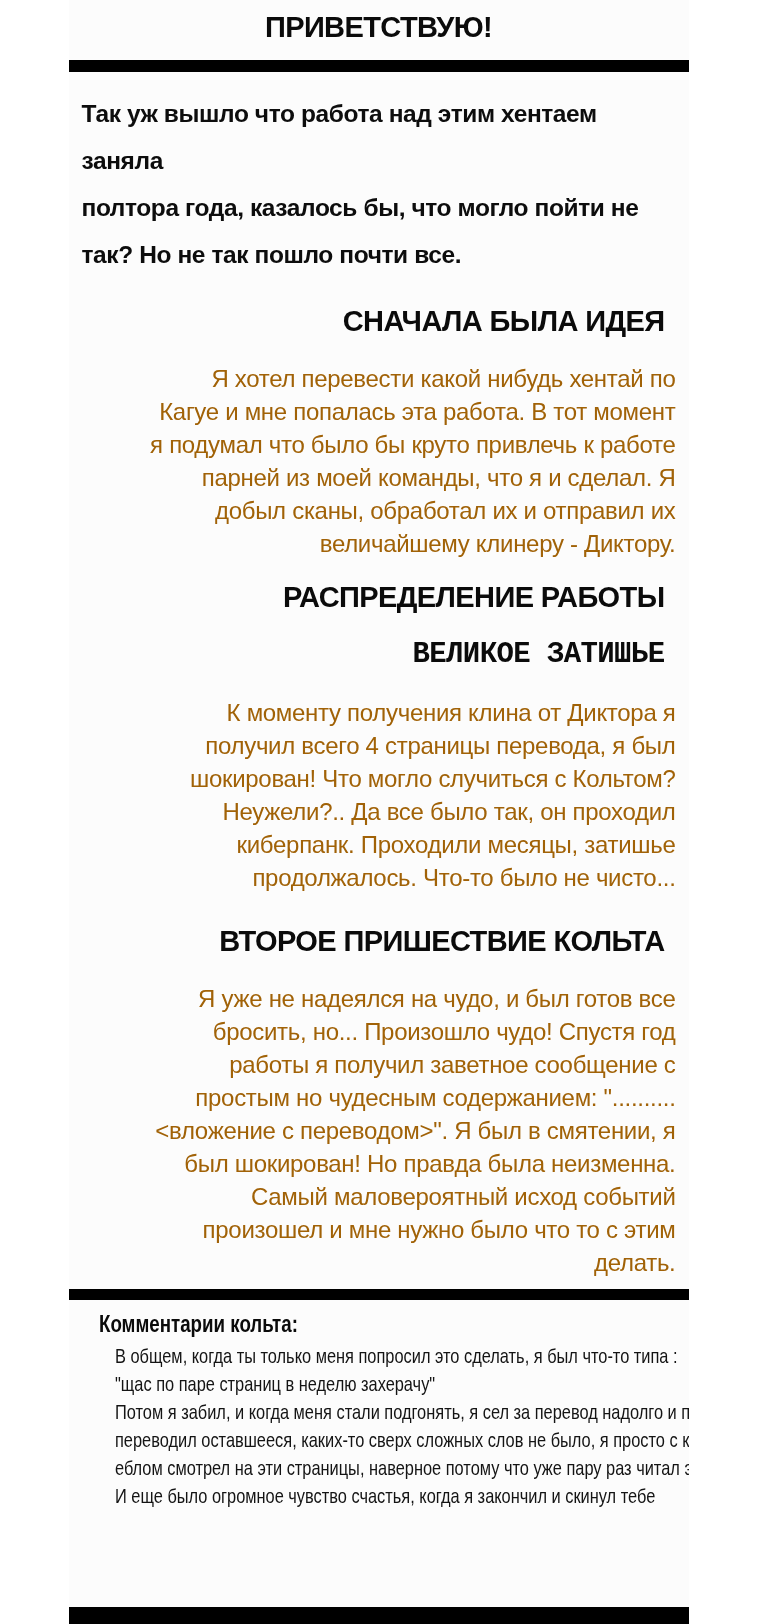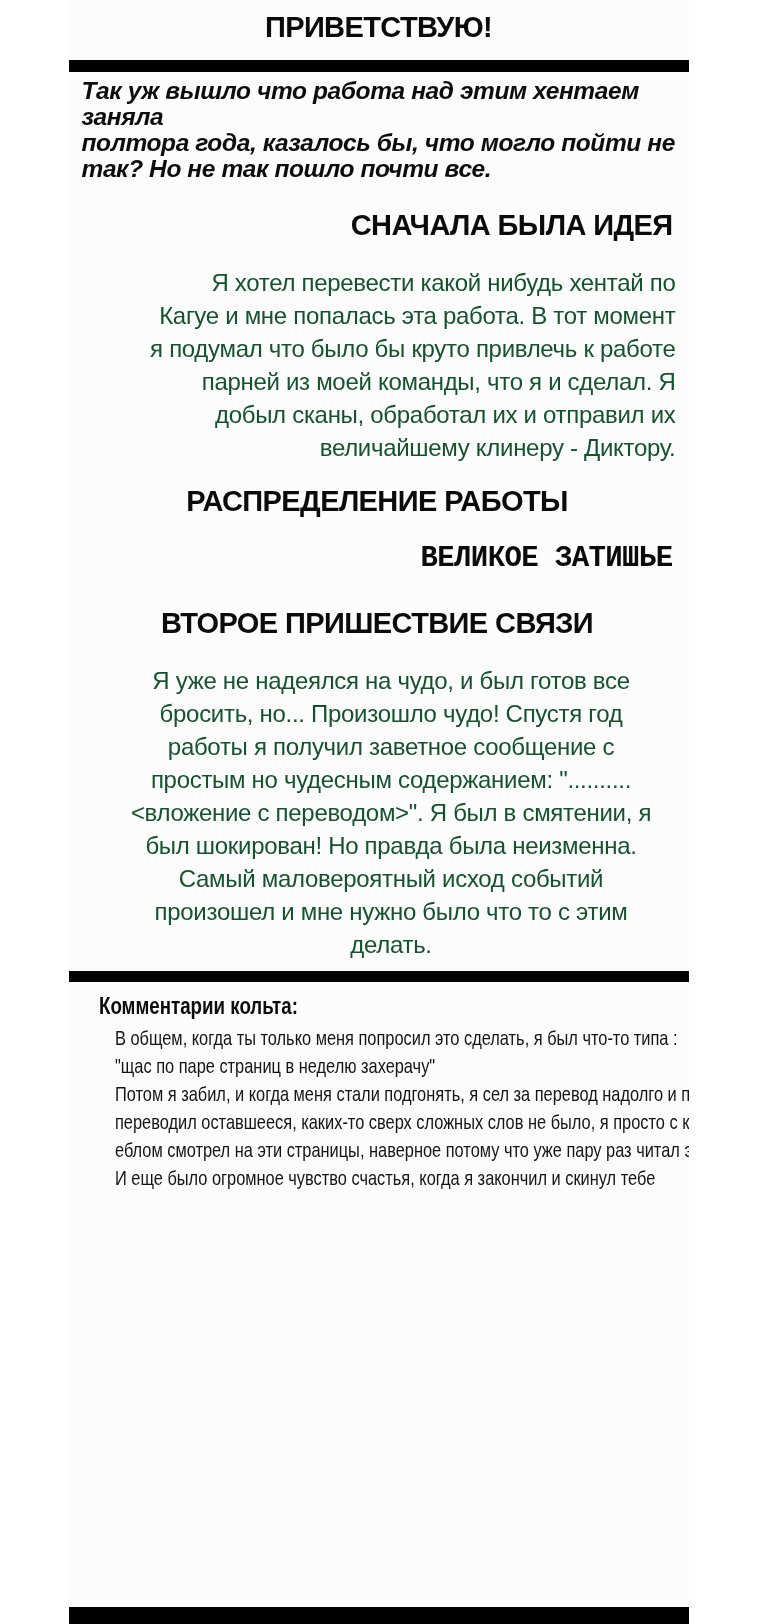--- a/index.html
+++ b/index.html
@@ -19,46 +19,45 @@
     text-align: center;
     font-weight: bold;
     font-size: 29px;
     line-height: 38px;
     letter-spacing: -0.6px;
     color: #0b0b0b;
   }
   .bar { background: #000000; }
   .bar-top { margin-top: 14px; height: 12px; }
   .intro {
-    margin: 6px 13px 0 13px;
+    margin: 18px 13px 0 13px;
     font-weight: bold;
     font-size: 24.5px;
-    line-height: 26px;
+    line-height: 47px;
     letter-spacing: -0.4px;
     white-space: pre-line;
     color: #0d0d0d;
-    font-style: italic;
   }
   .sec-head {
     font-weight: bold;
     font-size: 29px;
     line-height: 34px;
     letter-spacing: -0.6px;
     margin-left: 13px;
-    margin-right: 16px;
+    margin-right: 24px;
     color: #0b0b0b;
   }
   .align-right { text-align: right; }
-  .align-left { text-align: center; }
+  .align-left { text-align: right; }
   .para {
     font-size: 24px;
     line-height: 33px;
     letter-spacing: -0.3px;
     white-space: pre-line;
-    color: #14532d;
+    color: #a16207;
   }
   .para.align-right { margin: 10px 13px 0 40px; }
   .para.align-left  { margin: 10px 13px 0 38px; }
   .mt26 { margin-top: 26px; }
   .mt20 { margin-top: 20px; }
   .mt10 { margin-top: 10px; font-family: Liberation Mono, monospace; }
   .mt30 { margin-top: 30px; }
   .bar-comments { margin-top: 10px; height: 11px; }
   .comments-title {
     margin: 9px 0 0 30px;
@@ -105,22 +104,28 @@
   <p class="para align-right">Я хотел перевести какой нибудь хентай по
 Кагуе и мне попалась эта работа. В тот момент
 я подумал что было бы круто привлечь к работе
 парней из моей команды, что я и сделал. Я
 добыл сканы, обработал их и отправил их
 величайшему клинеру - Диктору.</p>
 
   <h2 class="sec-head align-left mt20">РАСПРЕДЕЛЕНИЕ РАБОТЫ</h2>
 
   <h2 class="sec-head align-right mt10">ВЕЛИКОЕ ЗАТИШЬЕ</h2>
+  <p class="para align-right">К моменту получения клина от Диктора я
+получил всего 4 страницы перевода, я был
+шокирован! Что могло случиться с Кольтом?
+Неужели?.. Да все было так, он проходил
+киберпанк. Проходили месяцы, затишье
+продолжалось. Что-то было не чисто...</p>
 
-  <h2 class="sec-head align-left mt30">ВТОРОЕ ПРИШЕСТВИЕ СВЯЗИ</h2>
+  <h2 class="sec-head align-left mt30">ВТОРОЕ ПРИШЕСТВИЕ КОЛЬТА</h2>
   <p class="para align-left">Я уже не надеялся на чудо, и был готов все
 бросить, но... Произошло чудо! Спустя год
 работы я получил заветное сообщение с
 простым но чудесным содержанием: "..........
 &lt;вложение с переводом&gt;". Я был в смятении, я
 был шокирован! Но правда была неизменна.
 Самый маловероятный исход событий
 произошел и мне нужно было что то с этим
 делать.</p>
 

